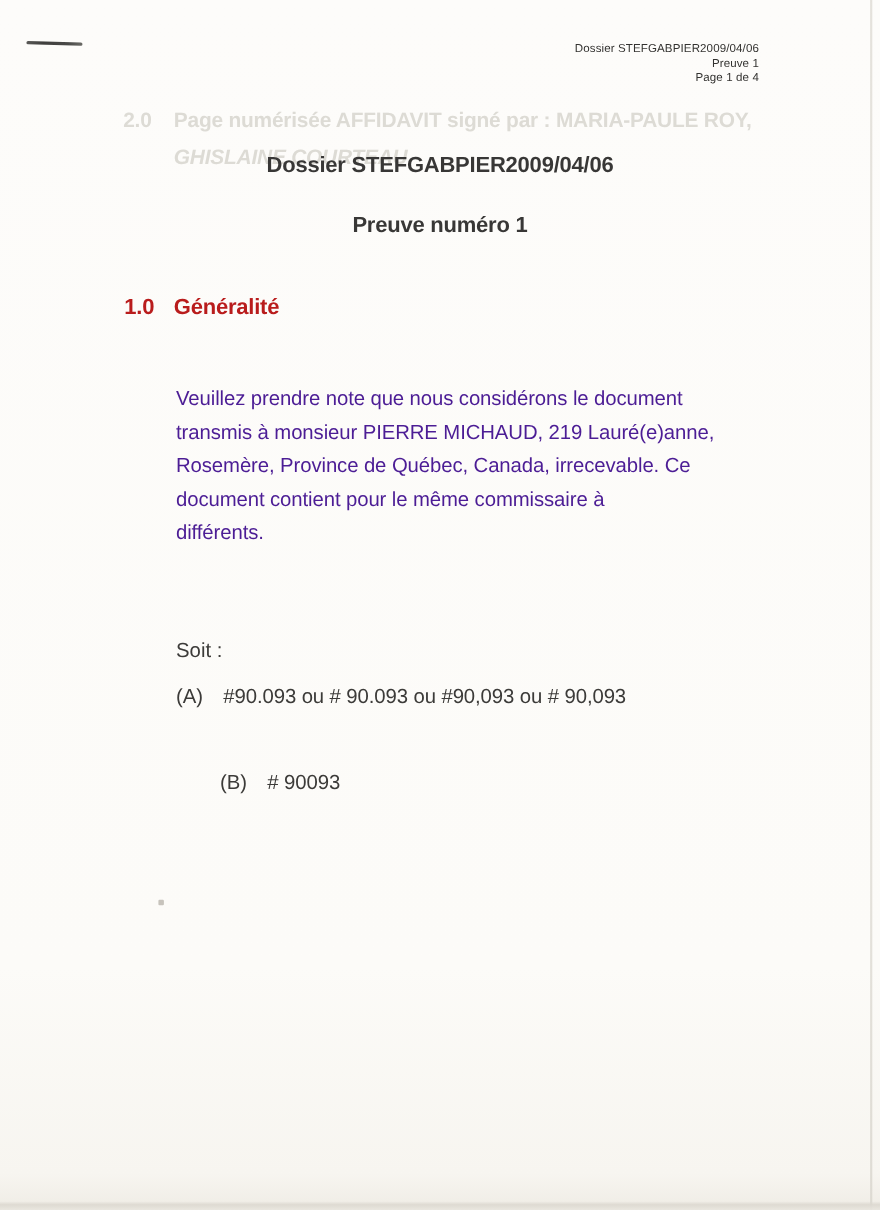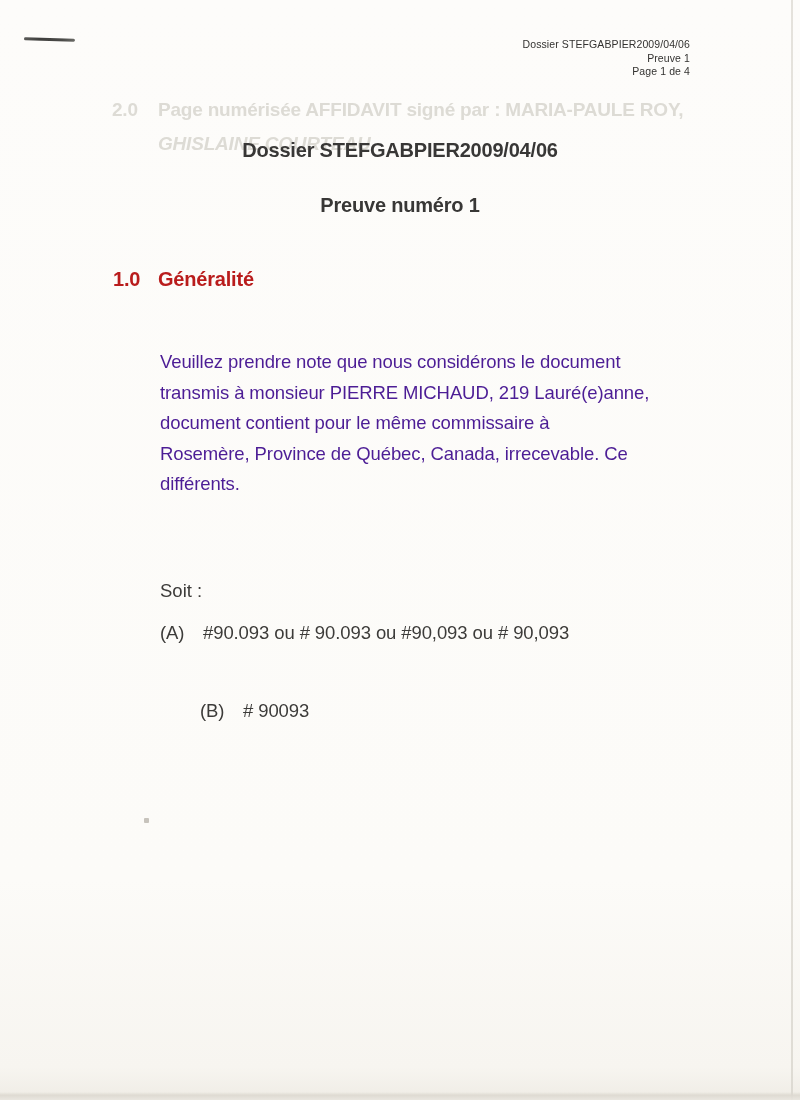--- a/index.html
+++ b/index.html
@@ -171,22 +171,22 @@
   <div class="doc-title">Dossier STEFGABPIER2009/04/06</div>
   <div class="doc-subtitle">Preuve numéro 1</div>
 
   <div class="section-heading">
     <span class="sec-num">1.0</span><span>Généralité</span>
   </div>
 
   <div class="body-paragraph">
     <div>Veuillez prendre note que nous considérons le document</div>
     <div>transmis à monsieur PIERRE MICHAUD,  219 Lauré(e)anne,</div>
+    <div>Rosemère, Province de Québec, Canada,  irrecevable. Ce</div>
     <div>document contient pour le même commissaire  à</div>
-    <div>Rosemère, Province de Québec, Canada,  irrecevable. Ce</div>
     <div>différents.</div>
   </div>
 
   <div class="soit">Soit :</div>
 
   <div class="list-item item-a">
     <span class="item-label">(A)</span><span>#90.093 ou # 90.093 ou #90,093 ou # 90,093</span>
   </div>
   <div class="list-item item-b">
     <span class="item-label">(B)</span><span># 90093</span>

